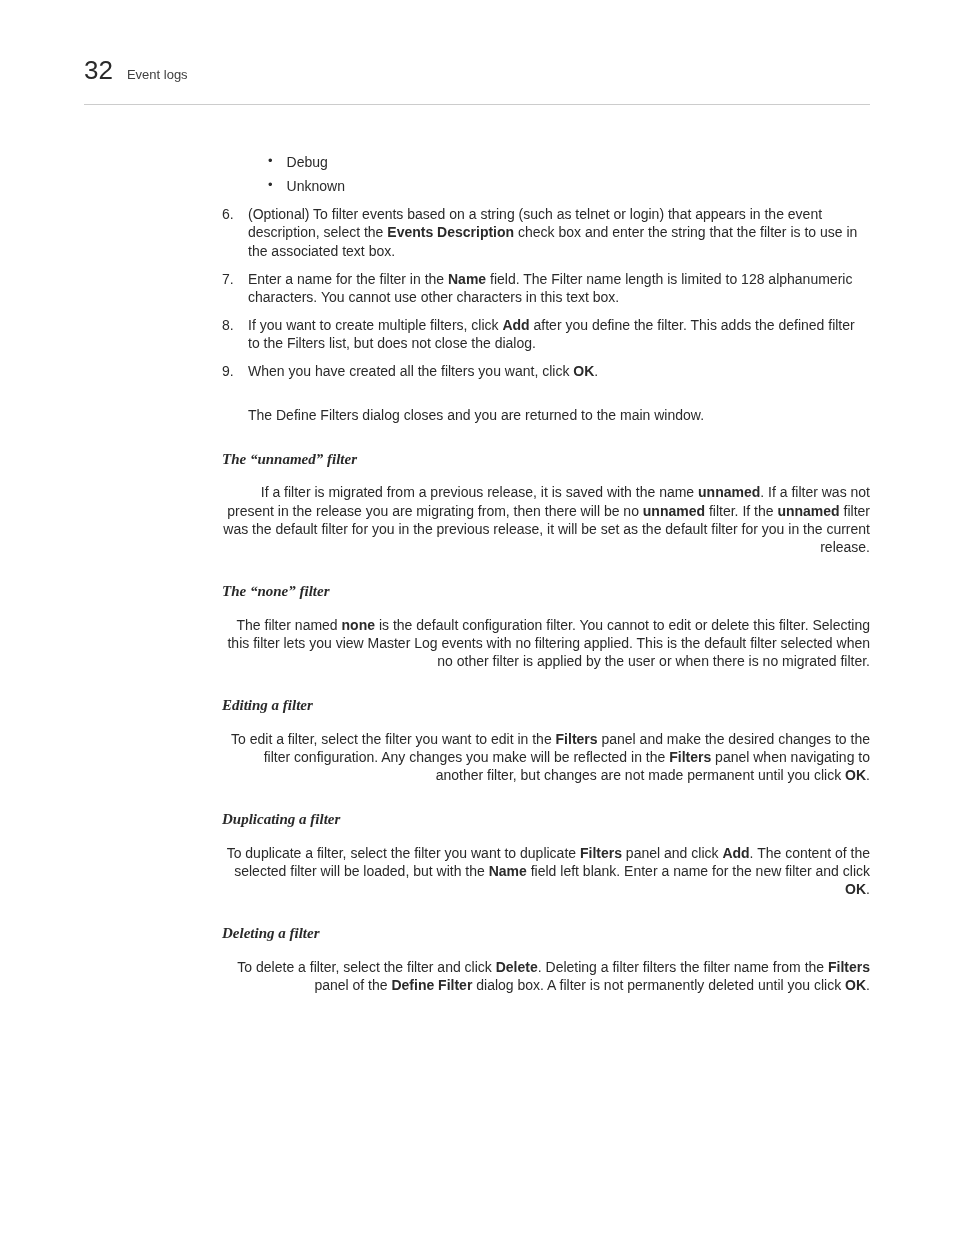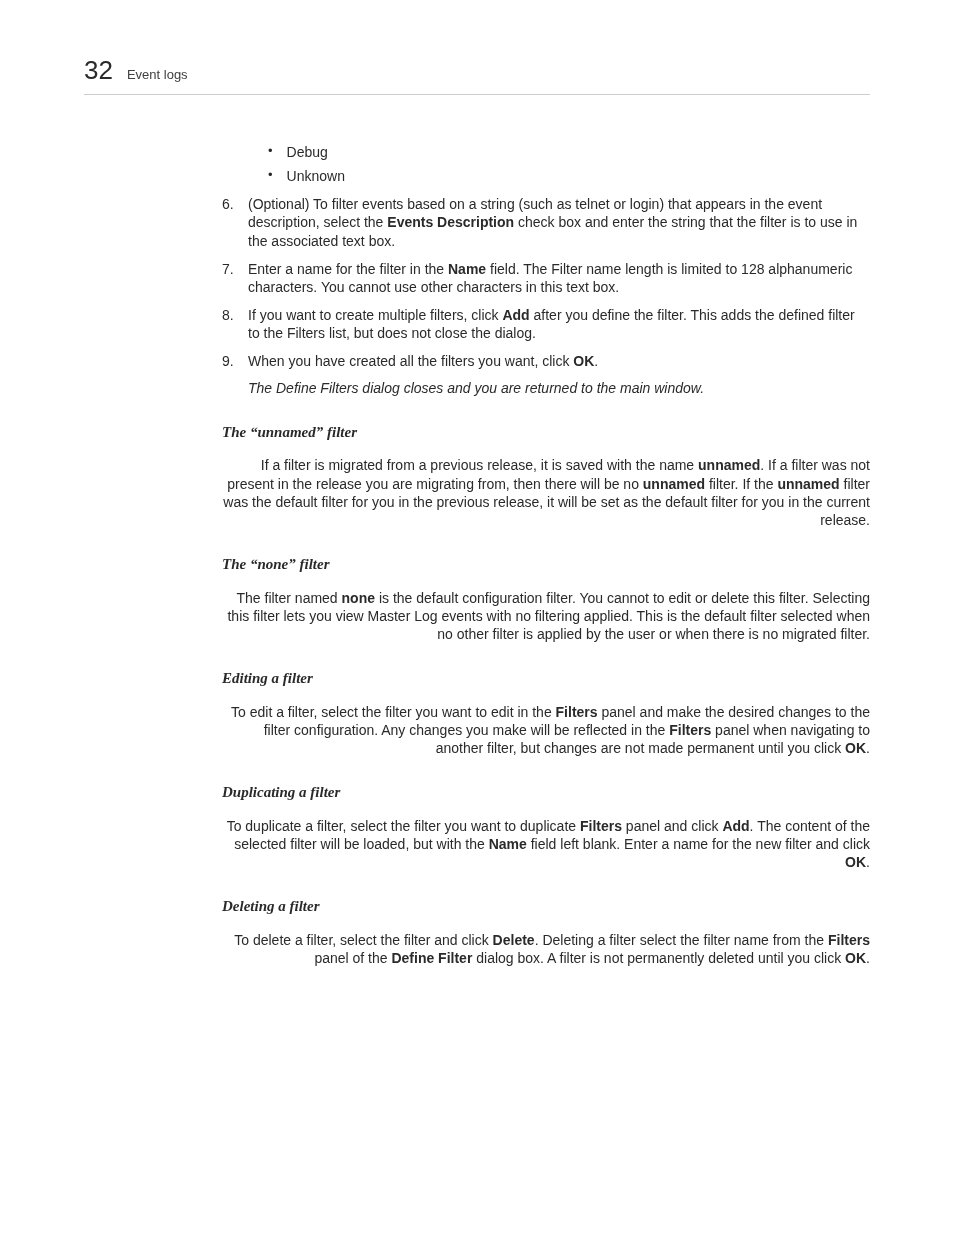--- a/index.html
+++ b/index.html
@@ -13,21 +13,21 @@
   }
   .page {
     width: 954px;
     height: 1235px;
     position: relative;
     box-sizing: border-box;
     padding: 54px 84px 60px 84px;
   }
   .header {
     border-bottom: 1px solid #ccc;
-    padding-bottom: 6px;
+    padding-bottom: 16px;
     margin-bottom: 48px;
   }
   .header-inner {
     display: flex;
     align-items: baseline;
     gap: 14px;
   }
   .page-num {
     font-size: 26px;
     font-weight: 400;
@@ -61,22 +61,21 @@
     margin: 10px 0 8px 0;
   }
   .ol-num {
     min-width: 17px;
     text-align: left;
   }
   .ol-body {
     flex: 1;
   }
   .ol-body .follow {
-    margin-top: 8px;
-    font-style: italic;
+    margin-top: 25px;
   }
   .section-h {
     font-style: italic;
     font-weight: bold;
     font-size: 15px;
     margin: 26px 0 12px 0;
     color: #2a2a2a;
     font-family: Georgia, "Times New Roman", serif;
   }
   .section-p {
@@ -155,17 +154,17 @@
       <span>To edit a filter, select the filter you want to edit in the </span><b>Filters</b><span> panel and make the desired changes to the filter configuration. Any changes you make will be reflected in the </span><b>Filters</b><span> panel when navigating to another filter, but changes are not made permanent until you click </span><b>OK</b><span>.</span>
     </div>
 
     <div class="section-h">Duplicating a filter</div>
     <div class="section-p">
       <span>To duplicate a filter, select the filter you want to duplicate </span><b>Filters</b><span> panel and click </span><b>Add</b><span>. The content of the selected filter will be loaded, but with the </span><b>Name</b><span> field left blank. Enter a name for the new filter and click </span><b>OK</b><span>.</span>
     </div>
 
     <div class="section-h">Deleting a filter</div>
     <div class="section-p">
-      <span>To delete a filter, select the filter and click </span><b>Delete</b><span>. Deleting a filter select the filter name from the </span><b>Filters</b><span> panel of the </span><b>Define Filter</b><span> dialog box. A filter is not permanently deleted until you click </span><b>OK</b><span>.</span>
+      <span>To delete a filter, select the filter and click </span><b>Delete</b><span>. Deleting a filter filters the filter name from the </span><b>Filters</b><span> panel of the </span><b>Define Filter</b><span> dialog box. A filter is not permanently deleted until you click </span><b>OK</b><span>.</span>
     </div>
 
   </div>
 </div>
 
 </body></html>

